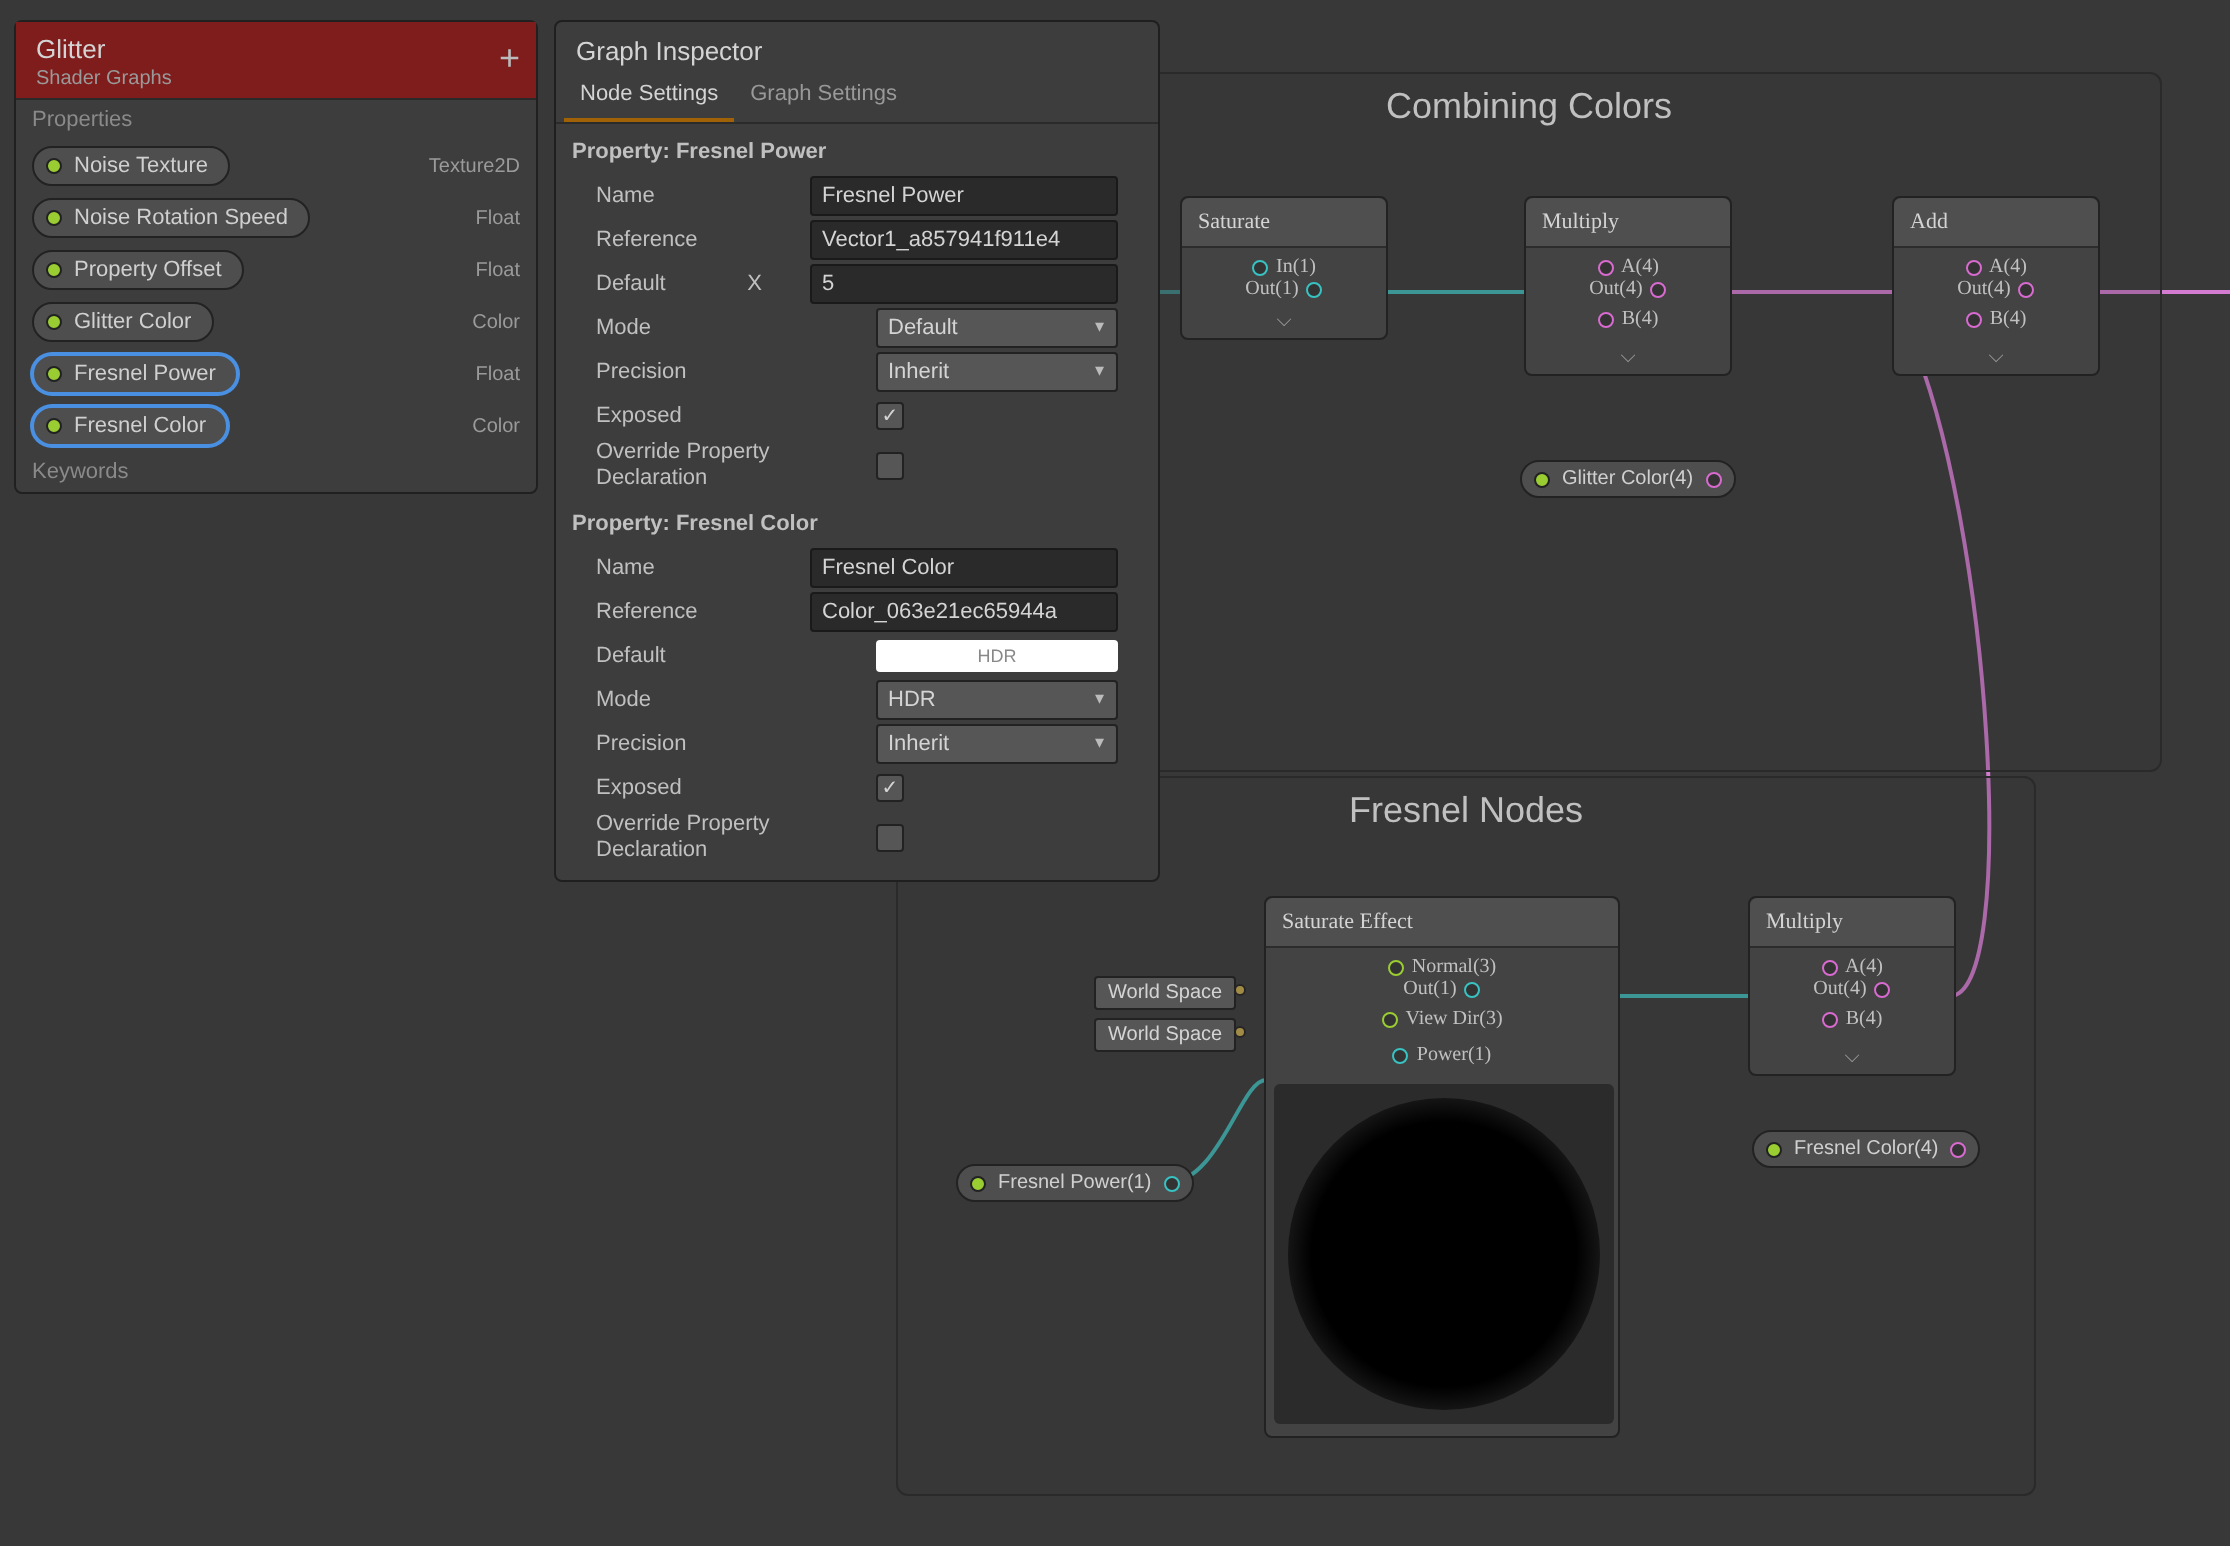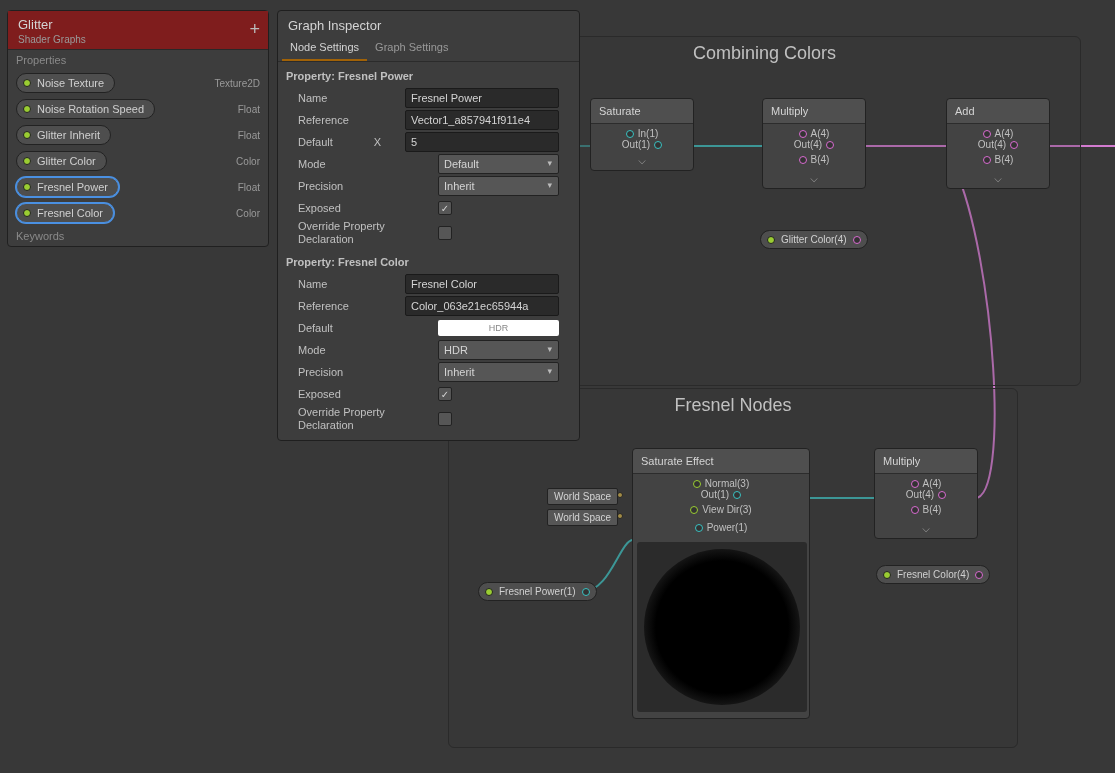--- a/index.html
+++ b/index.html
@@ -172,20 +172,21 @@
     color: #c0c0c0;
   }
 
   
   .node {
     position: absolute;
     background: #434343;
     border: 1px solid #222;
     border-radius: 4px;
     min-width: 90px;
+    font-family: Liberation Serif, serif;
   }
   .node-head {
     background: #4f4f4f;
     padding: 6px 8px;
     border-bottom: 1px solid #2c2c2c;
     font-size: 11px;
     color: #d4d4d4;
     border-radius: 4px 4px 0 0;
   }
   .node-body {
@@ -308,21 +309,21 @@
   <div class="bb-item">
     <span class="pill">
         <span class="pill-dot"></span>
         <span>Noise Rotation Speed</span>
       </span>
     <span class="bb-type">Float</span>
   </div>
   <div class="bb-item">
     <span class="pill">
         <span class="pill-dot"></span>
-        <span>Glitter Inherit</span>
+        <span>Property Offset</span>
       </span>
     <span class="bb-type">Float</span>
   </div>
   <div class="bb-item">
     <span class="pill">
         <span class="pill-dot"></span>
         <span>Glitter Color</span>
       </span>
     <span class="bb-type">Color</span>
   </div>

